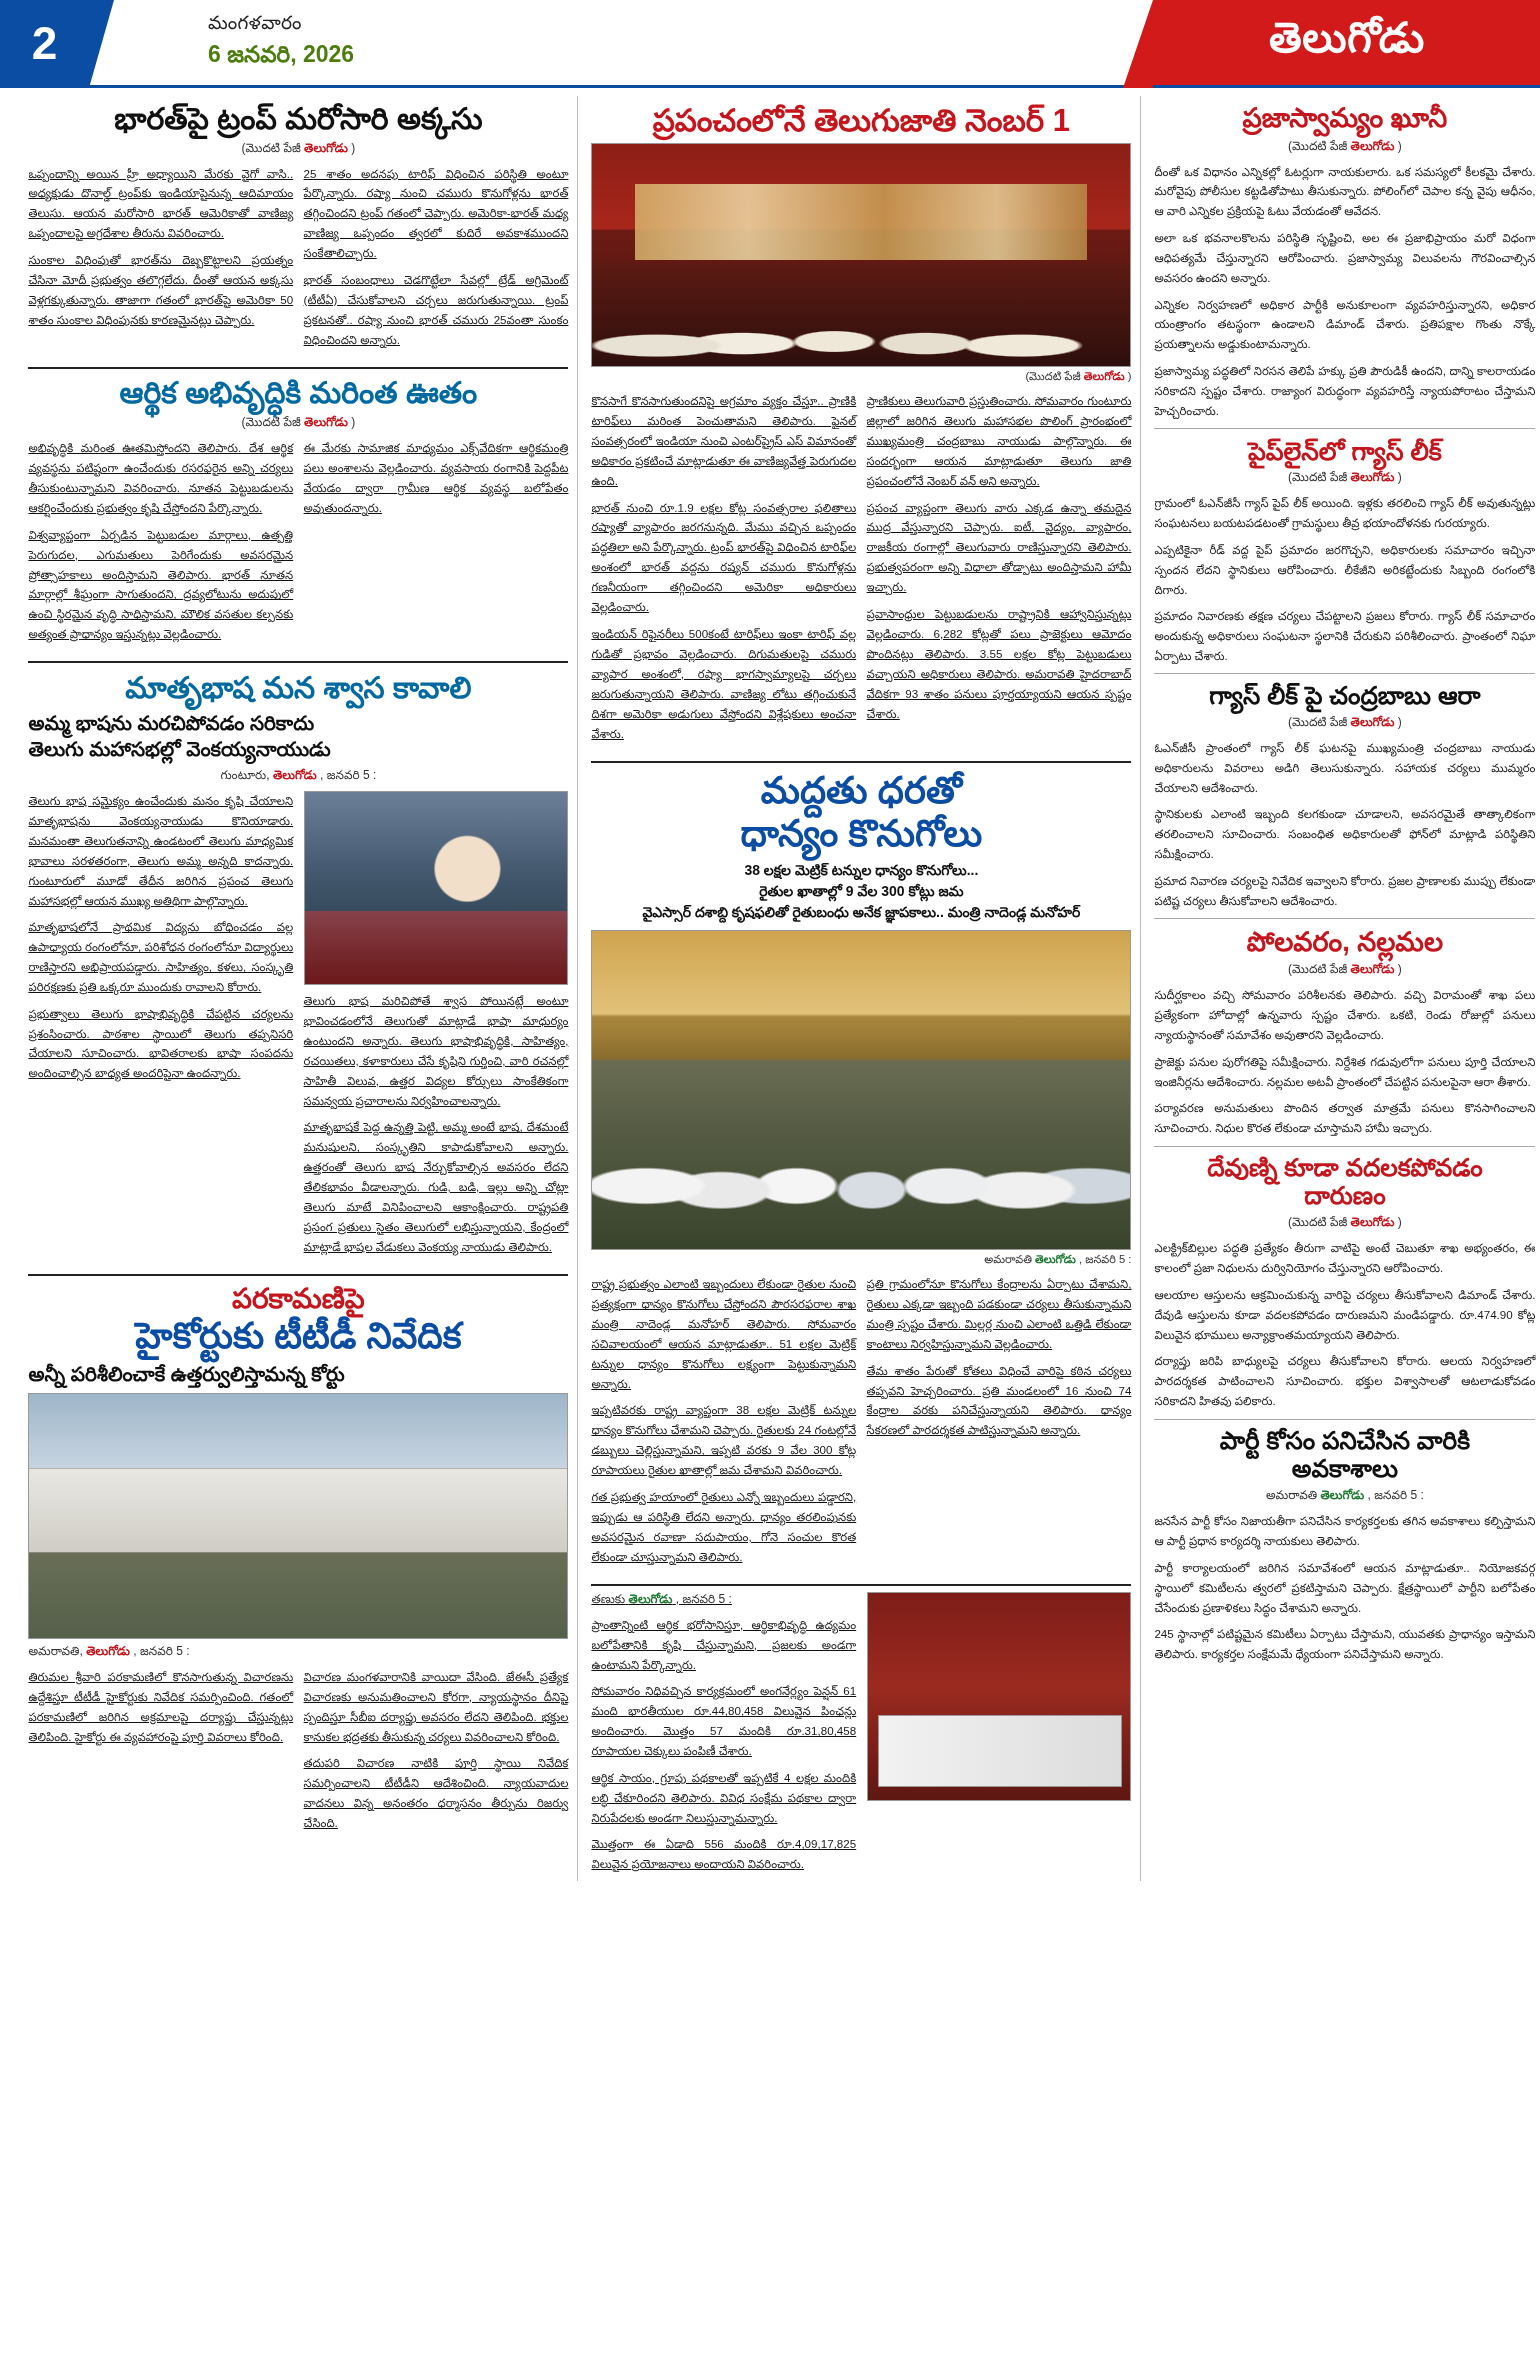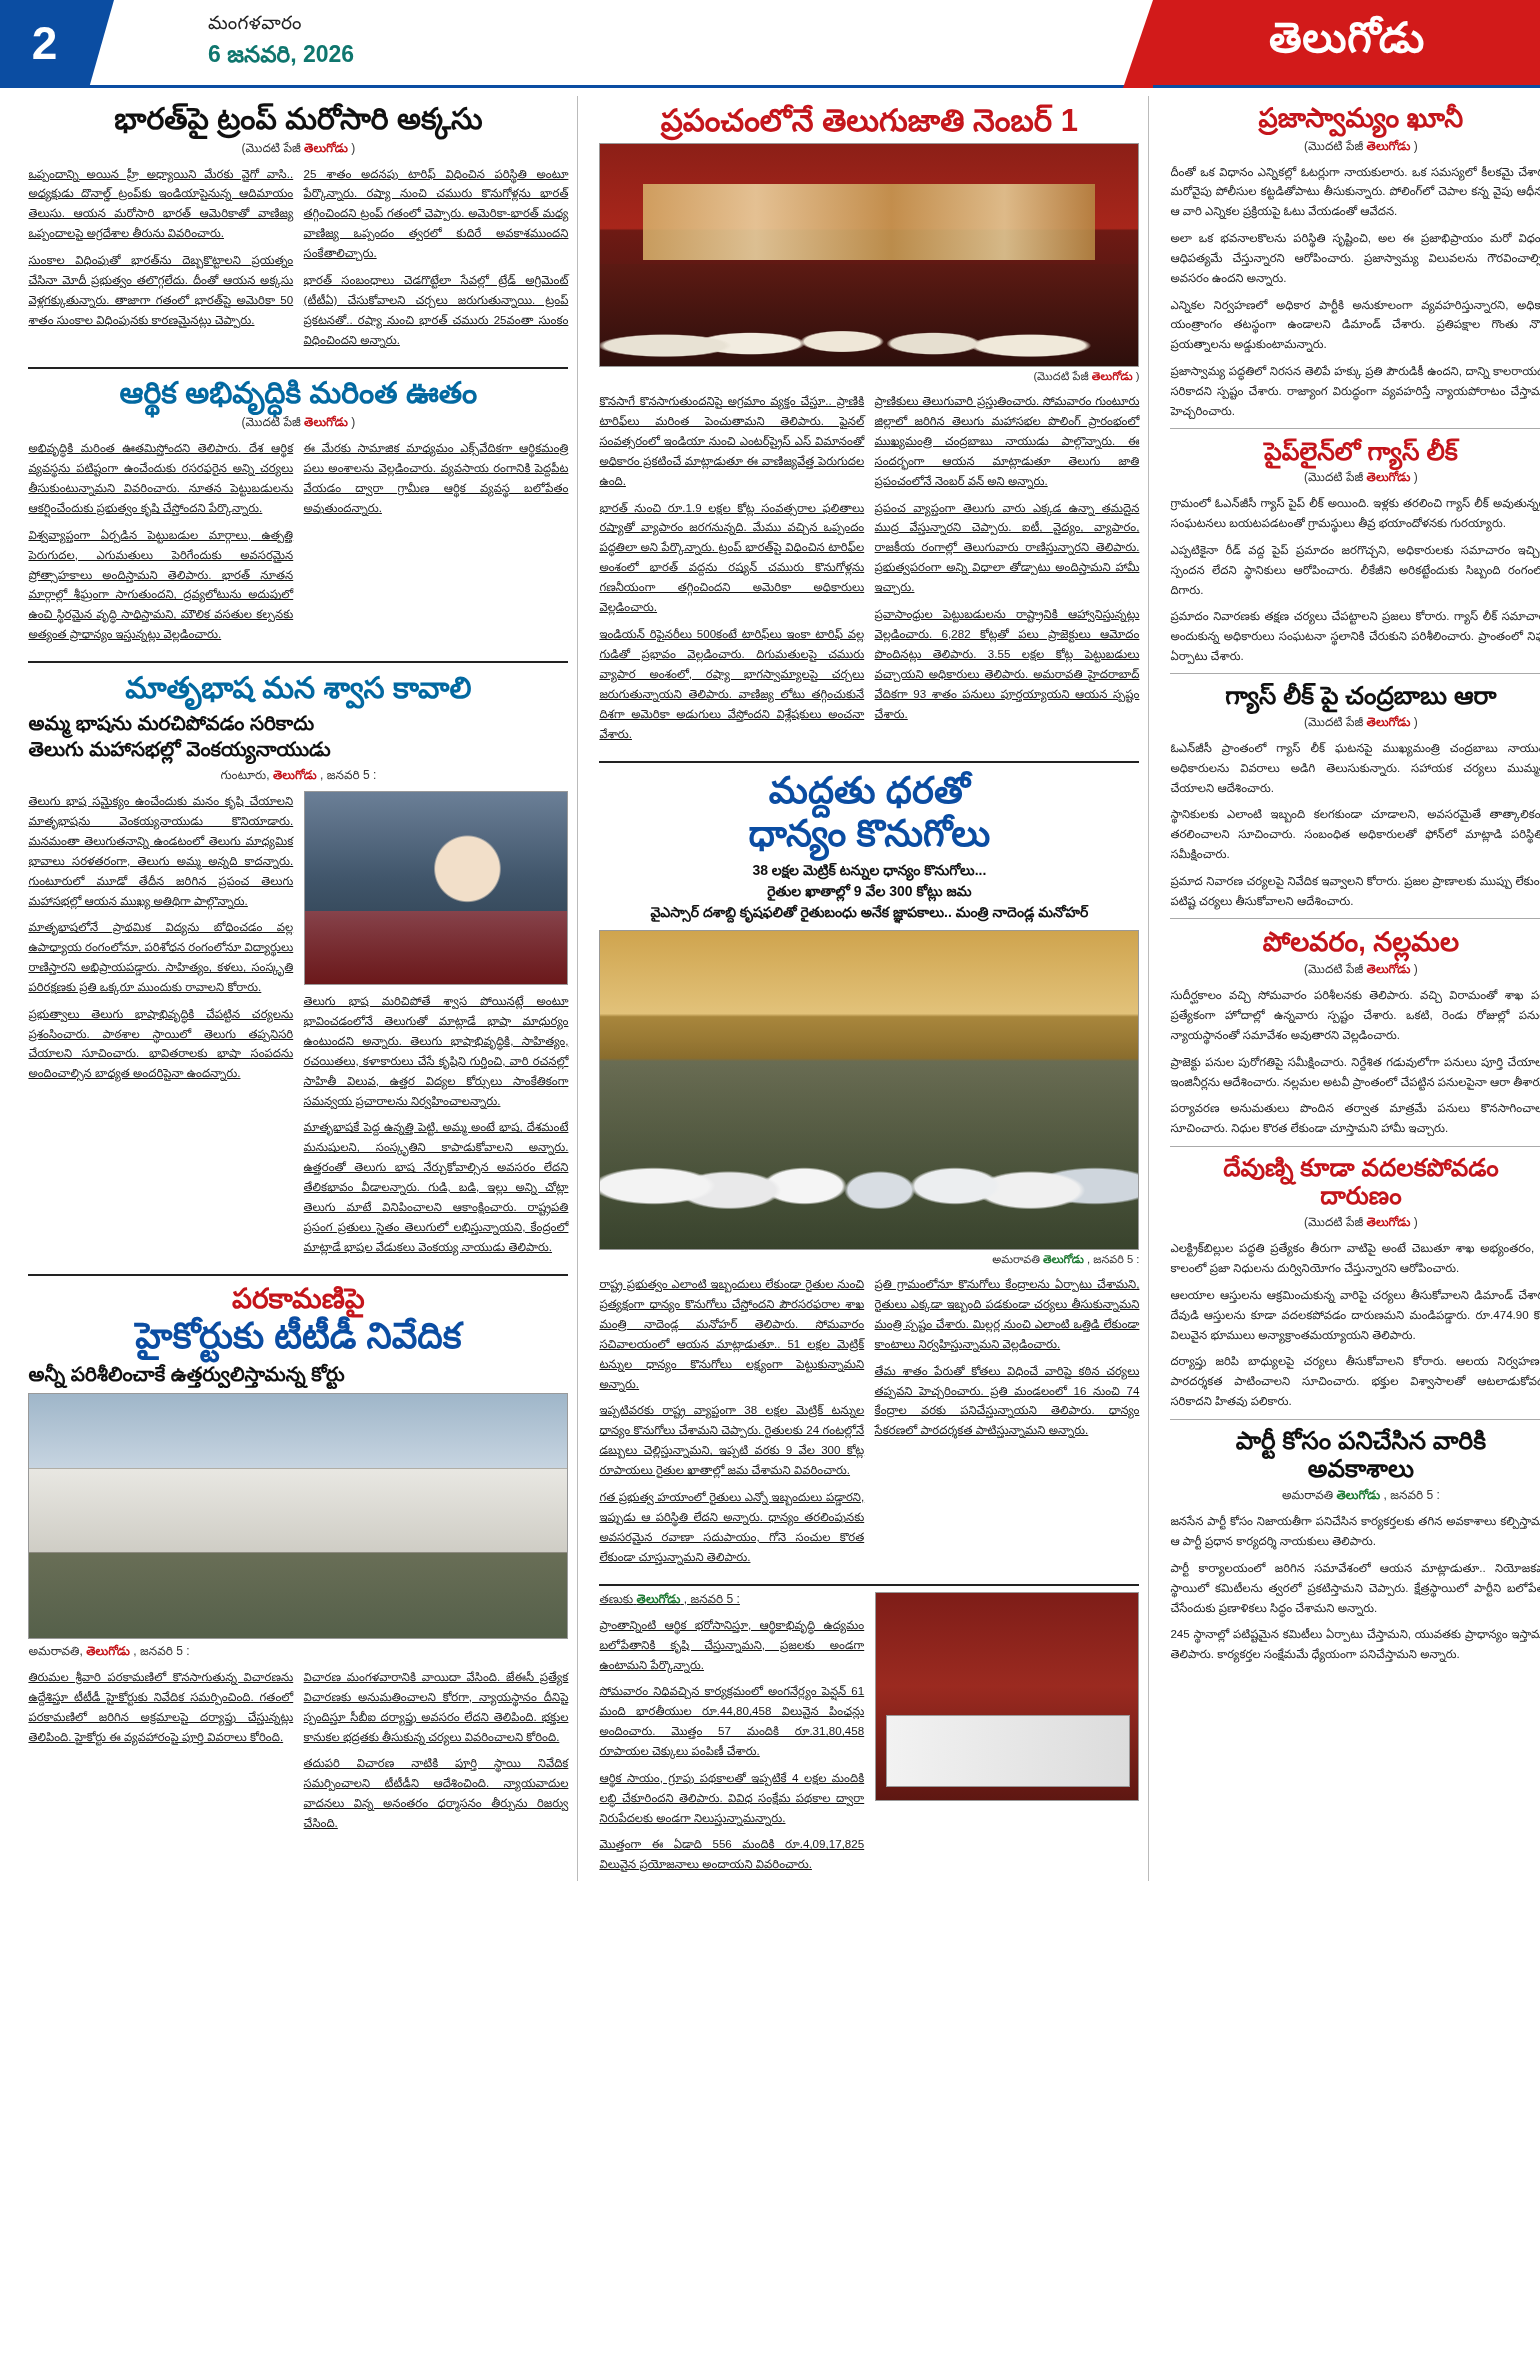--- a/index.html
+++ b/index.html
@@ -51,21 +51,21 @@
     justify-content:center;
     gap: 3px;
   }
   .date-block .day {
     font-size: 18.6px;
     color:#222;
     letter-spacing:0.4px;
   }
   .date-block .date {
     font-size: 23px;
-    color:#0f766e;
+    color:#4d7c0f;
     font-weight: bold;
   }
   .brand-wrap {
     margin-left:auto;
     width: 388px;
     background:#d21a1a;
     color:#fff;
     display:flex;
     align-items:center;
     justify-content:center;
@@ -82,21 +82,21 @@
   .brand-wrap .brand {
     font-size: 42px;
     font-weight: bold;
     letter-spacing: 0.7px;
   }
 
   
   .content {
     display: grid;
     grid-template-columns: 559px 559px 399px;
-    column-gap: 12px;
+    column-gap: 4px;
     padding: 7.5px 19.4px 22.4px 19.4px;
   }
   .col { padding: 0 9px; }
   .col-1 { border-right: 0.7px solid #bbb; }
   .col-2 { border-right: 0.7px solid #bbb; }
   .col-3 { }
 
   
   .subcols { display:flex; gap: 10.4px; text-decoration: underline; }
   .subcol { flex:1; }

